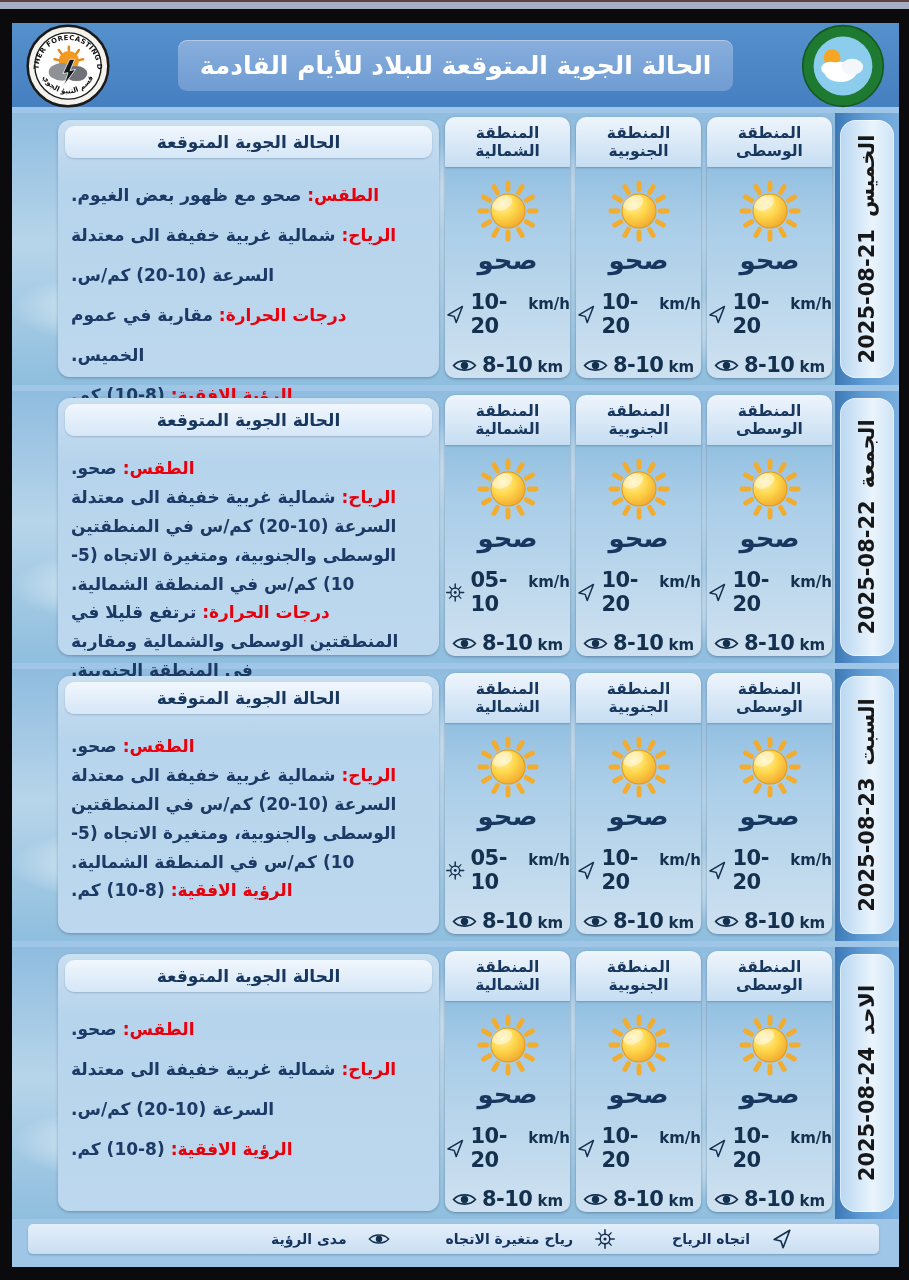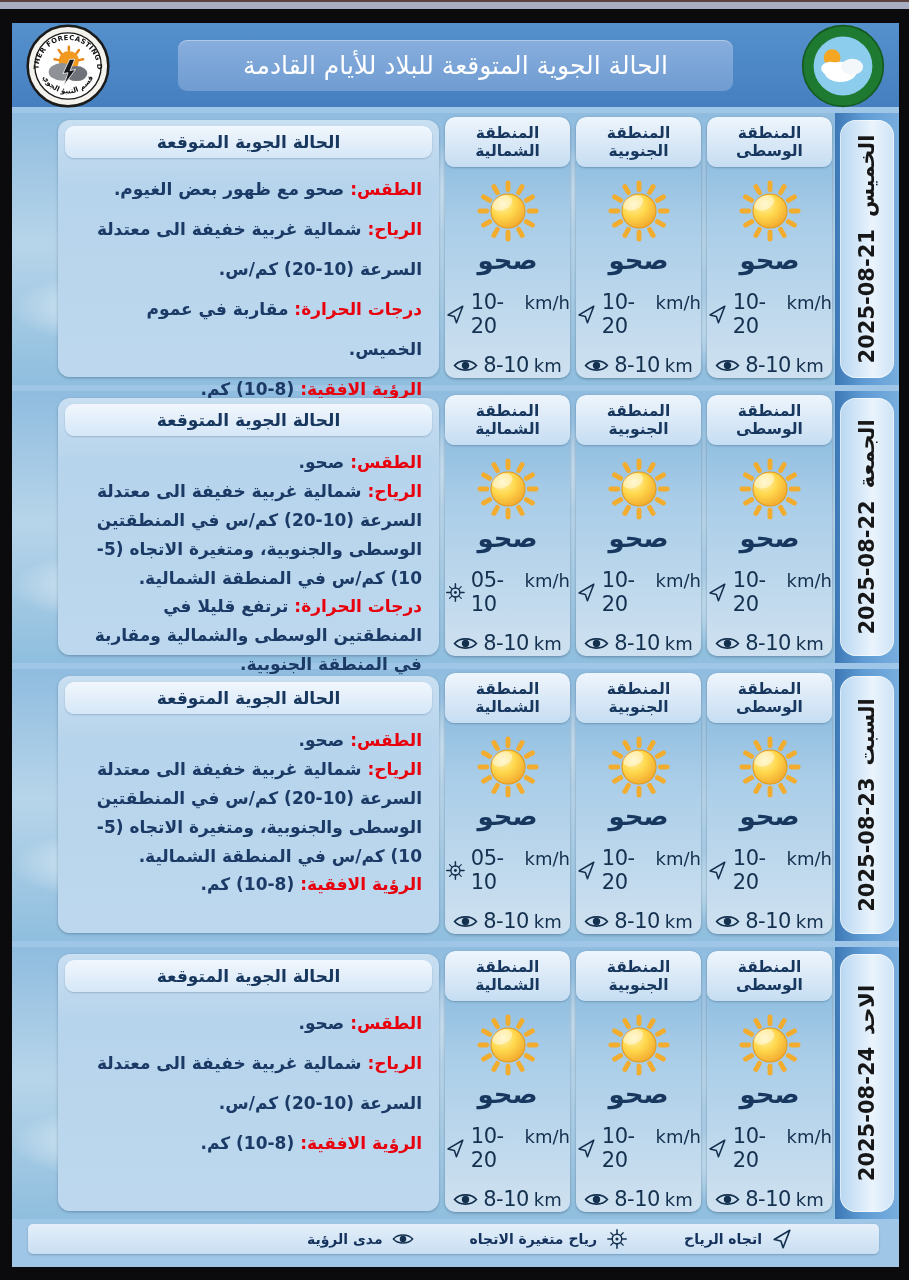--- a/index.html
+++ b/index.html
@@ -15,21 +15,21 @@
   }
   
   .hdr{
     height:84px;background:linear-gradient(180deg,#5591cd,#467fc0);
     display:flex;align-items:center;justify-content:space-between;padding:0 14px;
   }
   .logo{width:84px;height:84px;flex:0 0 auto;margin-top:2px}
   .title-pill{
     min-width:555px;background:linear-gradient(180deg,#88aedd,#6f9cd2);
     border-radius:9px;padding:11px 20px;box-sizing:border-box;
-    color:#fff;font-weight:normal;font-size:25px;text-align:center;direction:rtl;
+    color:#fff;font-weight:bold;font-size:25px;text-align:center;direction:rtl;
     box-shadow:inset 0 1px 0 rgba(255,255,255,.35);
   }
   
   .rows{padding:0}
   .row{
     height:272px;margin-top:6px;display:flex;direction:rtl;
     background:
       radial-gradient(ellipse 180px 55px at 14% 72%, rgba(255,255,255,.85), rgba(255,255,255,0) 70%),
       radial-gradient(ellipse 220px 70px at 55% 28%, rgba(255,255,255,.55), rgba(255,255,255,0) 70%),
       radial-gradient(ellipse 160px 60px at 84% 80%, rgba(255,255,255,.6), rgba(255,255,255,0) 70%),
@@ -53,59 +53,59 @@
   }
   .date-text .day{margin-left:12px}
   
   .card{
     width:125px;flex:0 0 auto;margin:4px 3px 7px;border-radius:10px;overflow:hidden;
     background:linear-gradient(180deg,#7eb3da 0%,#a9cde8 40%,#cfe1f0 100%);
     box-shadow:0 1px 3px rgba(0,30,60,.35);
     display:flex;flex-direction:column;align-items:center;
   }
   .card-hdr{
-    width:100%;box-sizing:border-box;border-radius:9px;
+    width:100%;box-sizing:border-box;border-radius:1px;
     background:linear-gradient(180deg,#eef5fc,#c6ddf2);
     padding:7px 2px;text-align:center;
     color:#17375e;font-weight:bold;font-size:15.5px;direction:rtl;
     box-shadow:0 1px 2px rgba(0,30,60,.25);
   }
   .sun-wrap{width:78px;height:78px;margin-top:10px}
   .cond{font-size:26px;font-weight:bold;color:#17375e;margin-top:0;direction:rtl}
-  .metric{direction:ltr;display:flex;align-items:baseline;gap:5px;margin-top:15px;color:#14304f;font-weight:normal}
+  .metric{direction:ltr;display:flex;align-items:baseline;gap:5px;margin-top:15px;color:#14304f;font-weight:bold}
   .metric .micon{width:25px;height:25px;align-self:center}
   .metric .val{font-size:21px;letter-spacing:-.5px}
-  .metric .unit{font-size:18px}
+  .metric .unit{font-size:15px}
   
   .text-card{
     flex:1;margin:7px 3px 8px 46px;border-radius:12px;
     background:linear-gradient(180deg,#c9dff2 0%,#b6d4ec 25%,#bdd8ee 100%);
     box-shadow:0 1px 3px rgba(0,30,60,.3);
     padding:6px 7px;box-sizing:border-box;
   }
   .text-card-hdr{
     background:linear-gradient(180deg,#f1f7fd,#d5e7f7);
     border-radius:9px;padding:6px;text-align:center;
     color:#17375e;font-weight:bold;font-size:17px;direction:rtl;
     box-shadow:0 1px 2px rgba(0,30,60,.2);
   }
-  .fc-body{direction:rtl;text-align:right;padding:12px 10px 0 6px;color:#1b3a66;font-weight:bold;font-size:17px}
+  .fc-body{direction:rtl;text-align:left;padding:18px 10px 0 6px;color:#1b3a66;font-weight:bold;font-size:17px}
   .fc-body p{margin:0}
   .row-sparse .fc-body p{line-height:2.35}
   .row-dense  .fc-body p{line-height:1.7}
   .lbl{color:#e8000d}
   
   .legend{
     margin:5px 20px 0 16px;height:30px;border-radius:5px;
     background:linear-gradient(180deg,#e4effa,#c8def2);
     direction:rtl;display:flex;align-items:center;gap:56px;
     padding:0 86px 0 0;color:#15325c;font-weight:bold;font-size:14px;
     box-shadow:0 1px 2px rgba(0,30,60,.25);
   }
-  .legend-item{display:flex;align-items:center;gap:9px}
+  .legend-item{display:flex;align-items:center;gap:21px}
   .legend-item svg{width:22px;height:22px}
 </style>
 </head>
 <body>
 
 <svg width="0" height="0" style="position:absolute" aria-hidden="true">
   <defs>
     <radialGradient id="sungrad" cx="35%" cy="30%" r="80%">
       <stop offset="0%" stop-color="#fff2ae"></stop>
       <stop offset="45%" stop-color="#ffd84d"></stop>

